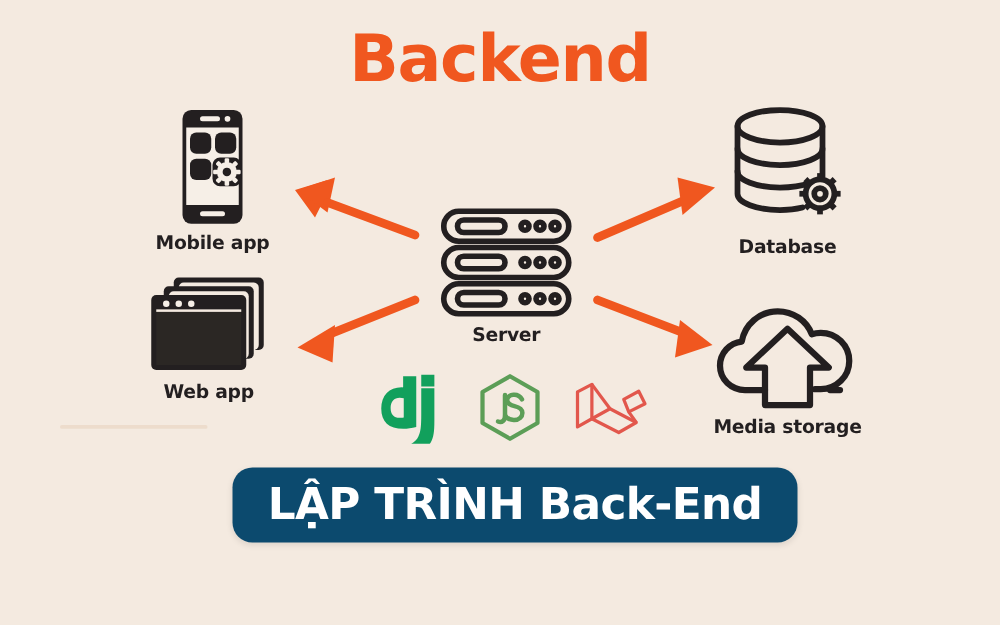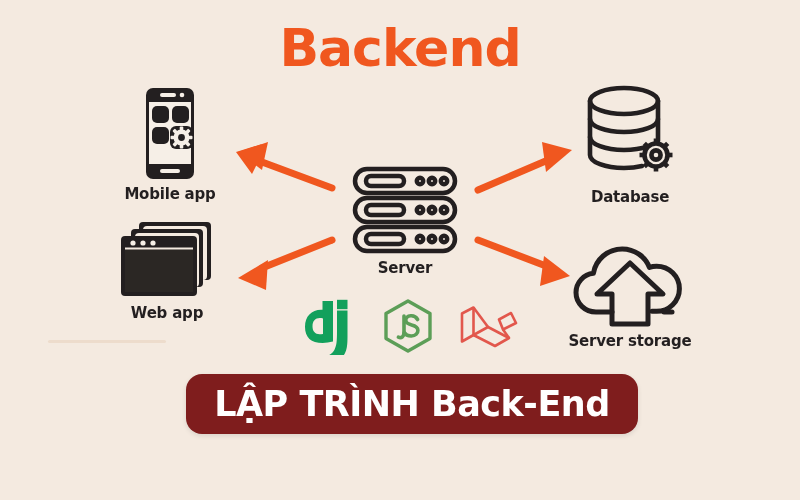--- a/index.html
+++ b/index.html
@@ -44,21 +44,21 @@
   #tech{
     position:absolute;left:300px;top:298px;width:220px;height:58px;
     display:flex;align-items:center;justify-content:space-between;
   }
   .logo{display:flex;align-items:center;justify-content:center;}
 
   
   #banner{
     position:absolute;left:186px;top:374px;
     width:452px;height:60px;
-    background:#7f1d1d;
+    background:#0c4a6e;
     border-radius:16px;
     display:flex;align-items:center;justify-content:center;
     box-shadow:0 2px 5px rgba(0,0,0,.10);
   }
   #banner .btxt{
     color:#FFFFFF;font-size:35px;font-weight:bold;
     font-family:"DejaVu Sans", sans-serif;
     letter-spacing:-0.5px;white-space:nowrap;
     line-height:1;
   }
@@ -207,21 +207,21 @@
         <g fill="none" stroke="#231F20" stroke-width="5" stroke-linecap="round" stroke-linejoin="round">
           <path d="M44,72 H28 C17,72 8,63.5 8,52.6 C8,42.6 15.6,34.3 25.4,33.3
                    C27.6,19.6 39.6,9 54.2,9 C66.6,9 77.3,16.6 81.4,27.4
                    C83.6,26.6 86,26.2 88.6,26.2 C101.2,26.2 111.4,36.3 111.4,48.7
                    C111.4,61.1 101.2,71.3 88.6,71.3 H84"></path>
           <path d="M96,72 H104"></path>
           <path d="M44,84 V54 H29 L62,23 L95,54 H80 V84 Z"></path>
         </g>
       </svg>
     </div>
-    <div class="cap">Server storage</div>
+    <div class="cap">Media storage</div>
   </div>
 
   <div id="tech">
 
     <div class="logo">
       <svg width="58" height="56" viewBox="0 0 58 56">
         <g fill="#12A05C">
           <path d="M22.5,2 h10.5 v40.6 c-3.6,0.9 -7.0,1.4 -10.3,1.4 C11.0,44 5,38.4 5,27.7
                    C5,17.4 11.4,10.7 21.2,10.7 c1.5,0 2.7,0.1 4.1,0.5 l-2.8,0 z
                    M23,19.6 c-1.1,-0.4 -2.0,-0.5 -3.2,-0.5 c-4.6,0 -7.3,3.0 -7.3,8.2

